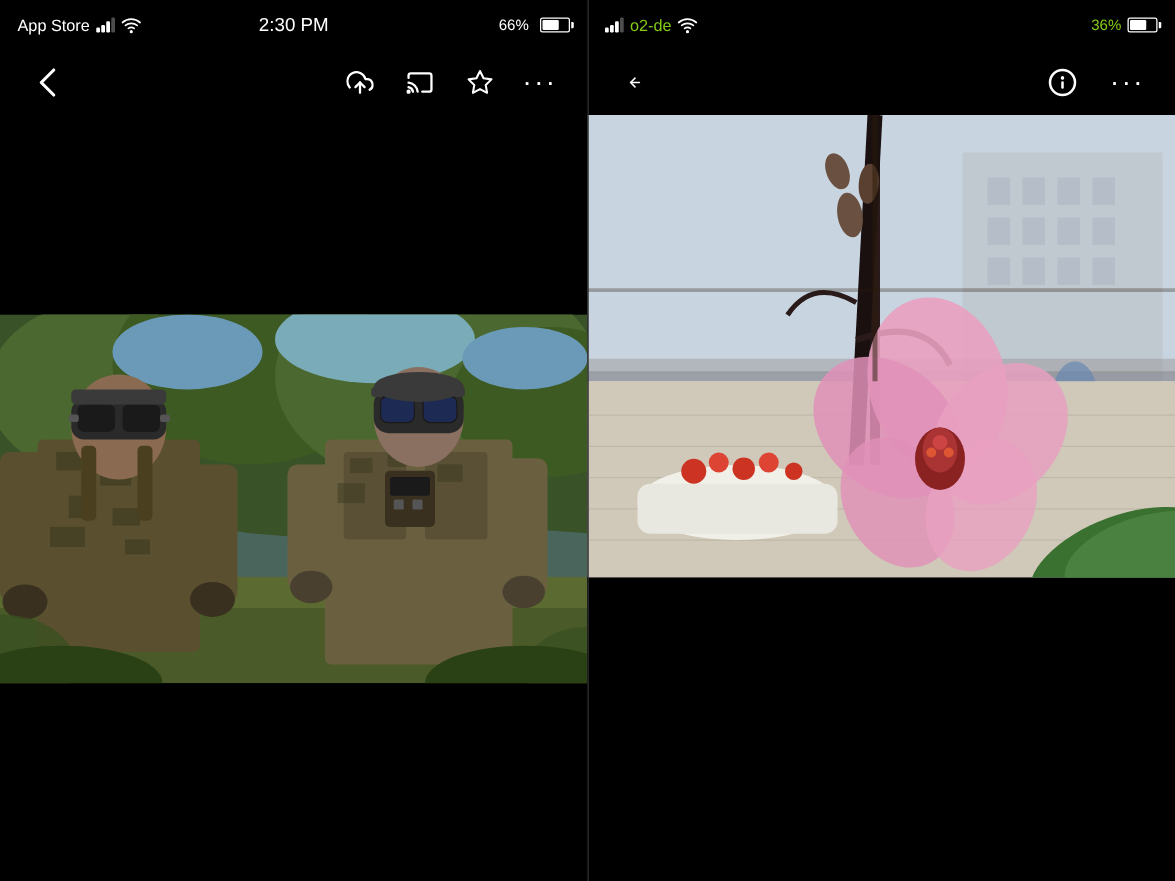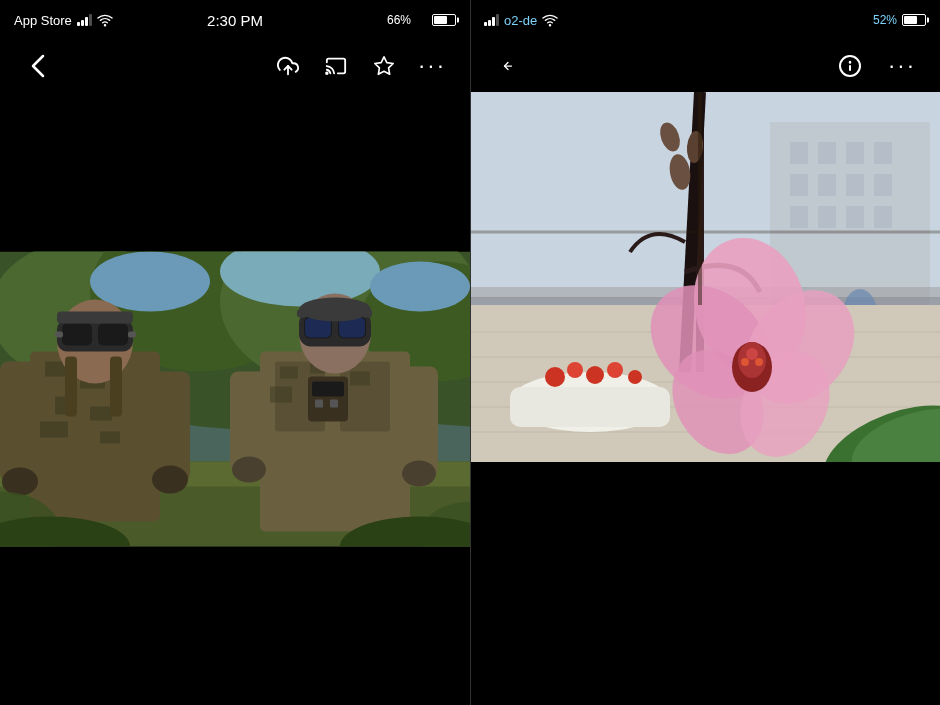--- a/index.html
+++ b/index.html
@@ -42,21 +42,21 @@
       position: absolute;
       left: 50%;
       transform: translateX(-50%);
       font-size: 15px;
       font-weight: 400;
       color: #fff;
     }
     .left-status-bar .status-right {
       display: flex;
       align-items: center;
-      gap: 21px;
+      gap: 9px;
       margin-left: auto;
     }
 
     .signal-bars {
       display: flex;
       align-items: flex-end;
       gap: 1px;
       height: 12px;
     }
     .signal-bars span {
@@ -152,21 +152,21 @@
       flex-direction: column;
       position: relative;
     }
 
     .right-status-bar {
       height: 40px;
       background: #000;
       display: flex;
       align-items: center;
       padding: 0 14px;
-      color: #7dd3fc;
+      color: #84cc16;
       font-size: 13px;
       font-weight: 500;
     }
     .right-status-bar .status-left {
       display: flex;
       align-items: center;
       gap: 5px;
       flex: 1;
     }
     .right-status-bar .status-right {
@@ -412,21 +412,21 @@
         <span style="font-size:13px;font-weight:500;">o2-de</span>
         <svg class="icon-svg" style="width:16px;height:16px;" viewBox="0 0 24 24">
           <path d="M5 12.55a11 11 0 0114.08 0" stroke="#fff" stroke-width="2" fill="none"></path>
           <path d="M1.42 9a16 16 0 0121.16 0" stroke="#fff" stroke-width="2" fill="none"></path>
           <path d="M8.53 16.11a6 6 0 016.95 0" stroke="#fff" stroke-width="2" fill="none"></path>
           <circle cx="12" cy="20" r="1" fill="#fff"></circle>
         </svg>
       </div>
 
       <div class="status-right">
-        <span style="font-size:12px;">52%</span>
+        <span style="font-size:12px;">36%</span>
         <div class="battery-icon">
           <div class="battery-body">
             <div class="battery-fill" style="width:64%;"></div>
           </div>
         </div>
       </div>
     </div>
 
     <div class="right-toolbar">
       <button class="right-toolbar .back-arrow" style="background:none;border:none;cursor:pointer;width:44px;height:44px;display:flex;align-items:center;justify-content:center;">

